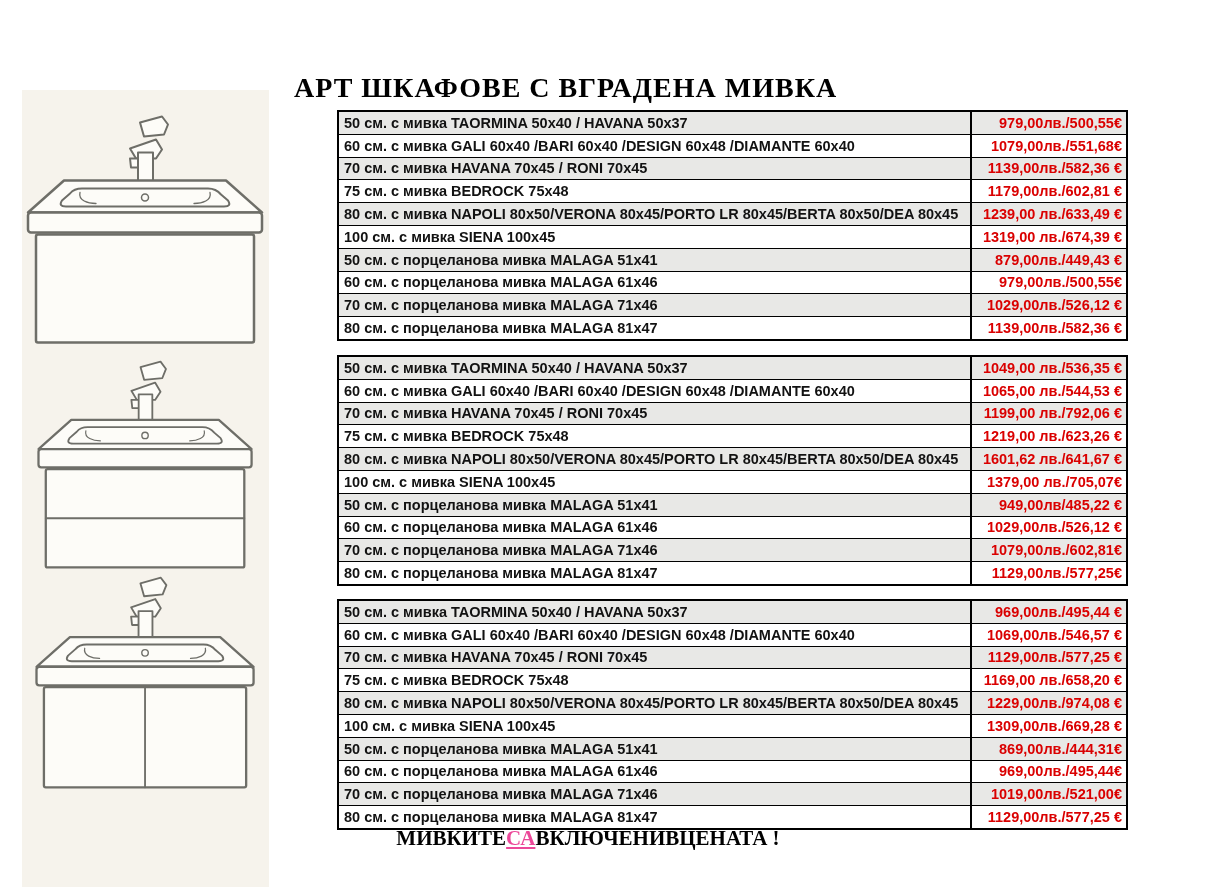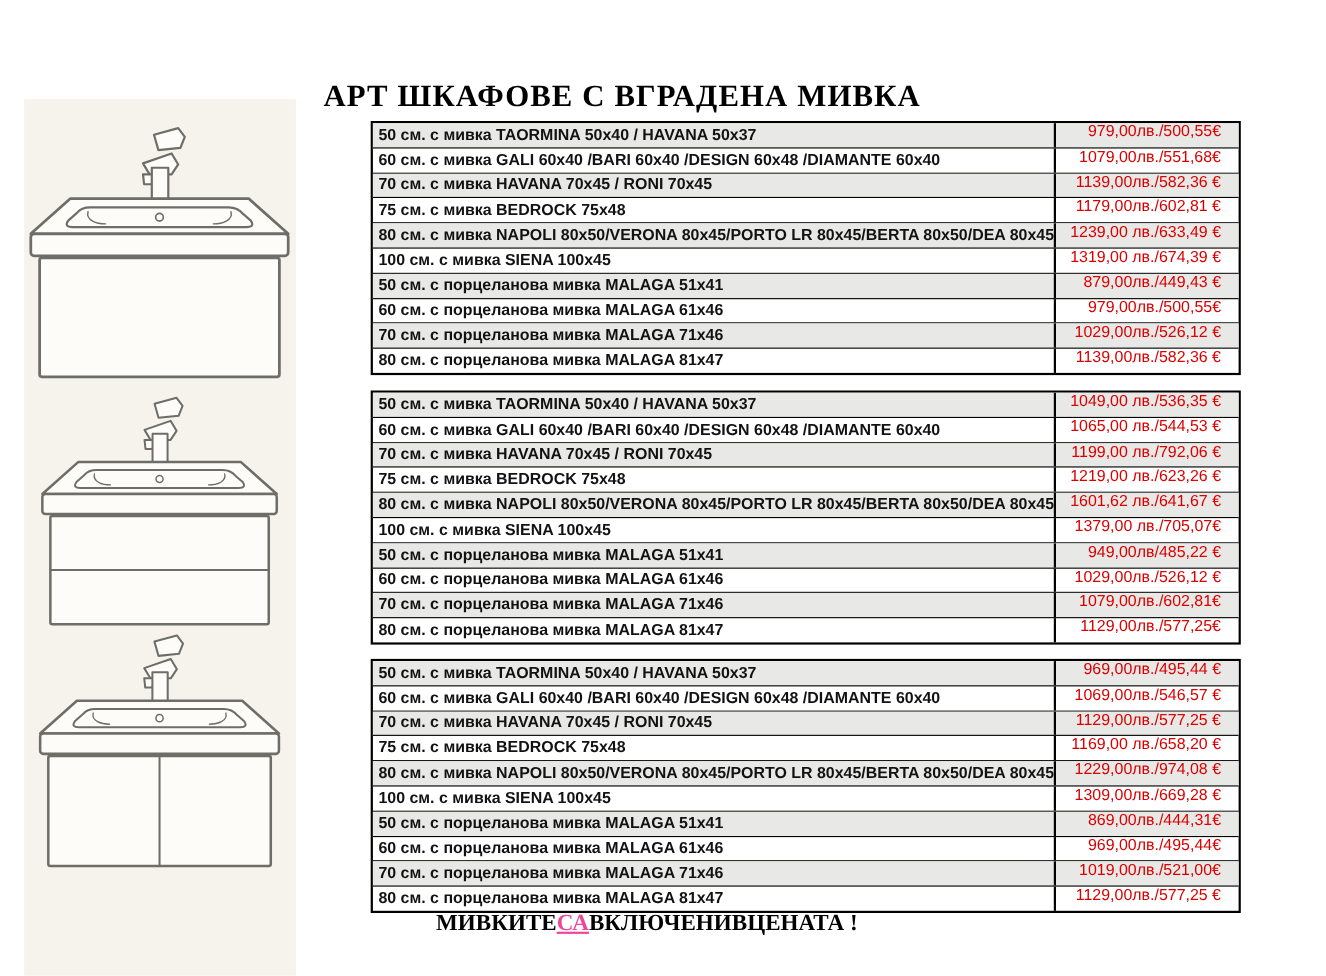--- a/index.html
+++ b/index.html
@@ -27,35 +27,35 @@
   }
 
   
   .ptable{
     position:absolute;left:337px;width:791px;
     border:2px solid #000;background:#fff;
     box-sizing:border-box;
   }
   .t1{top:110px;} .t2{top:355px;} .t3{top:599px;}
   .prow{
-    display:flex;align-items:flex-start;height:21.8px;
+    display:flex;align-items:center;height:21.8px;
     border-bottom:1px solid #000;
   }
   .prow:last-child{border-bottom:none;}
   .prow.shaded{background:#e8e8e6;}
   .plabel{
     flex:1;min-width:0;padding-left:5px;
     font-weight:bold;font-size:14.5px;color:#121212;
     white-space:nowrap;overflow:hidden;
     border-right:2px solid #000;height:100%;
     display:flex;align-items:center;
   }
   .pprice{
-    width:150px;text-align:right;padding-right:16px;
-    font-weight:normal;font-size:14.5px;color:#da0000;
+    width:150px;text-align:right;padding-right:4px;
+    font-weight:bold;font-size:14.5px;color:#da0000;
     white-space:nowrap;
   }
 
   
   .footer-line{
     position:absolute;left:299px;top:826px;width:578px;
     display:flex;justify-content:center;
     font-family:"Liberation Serif", serif;
     font-weight:bold;font-size:21px;color:#000;
   }

